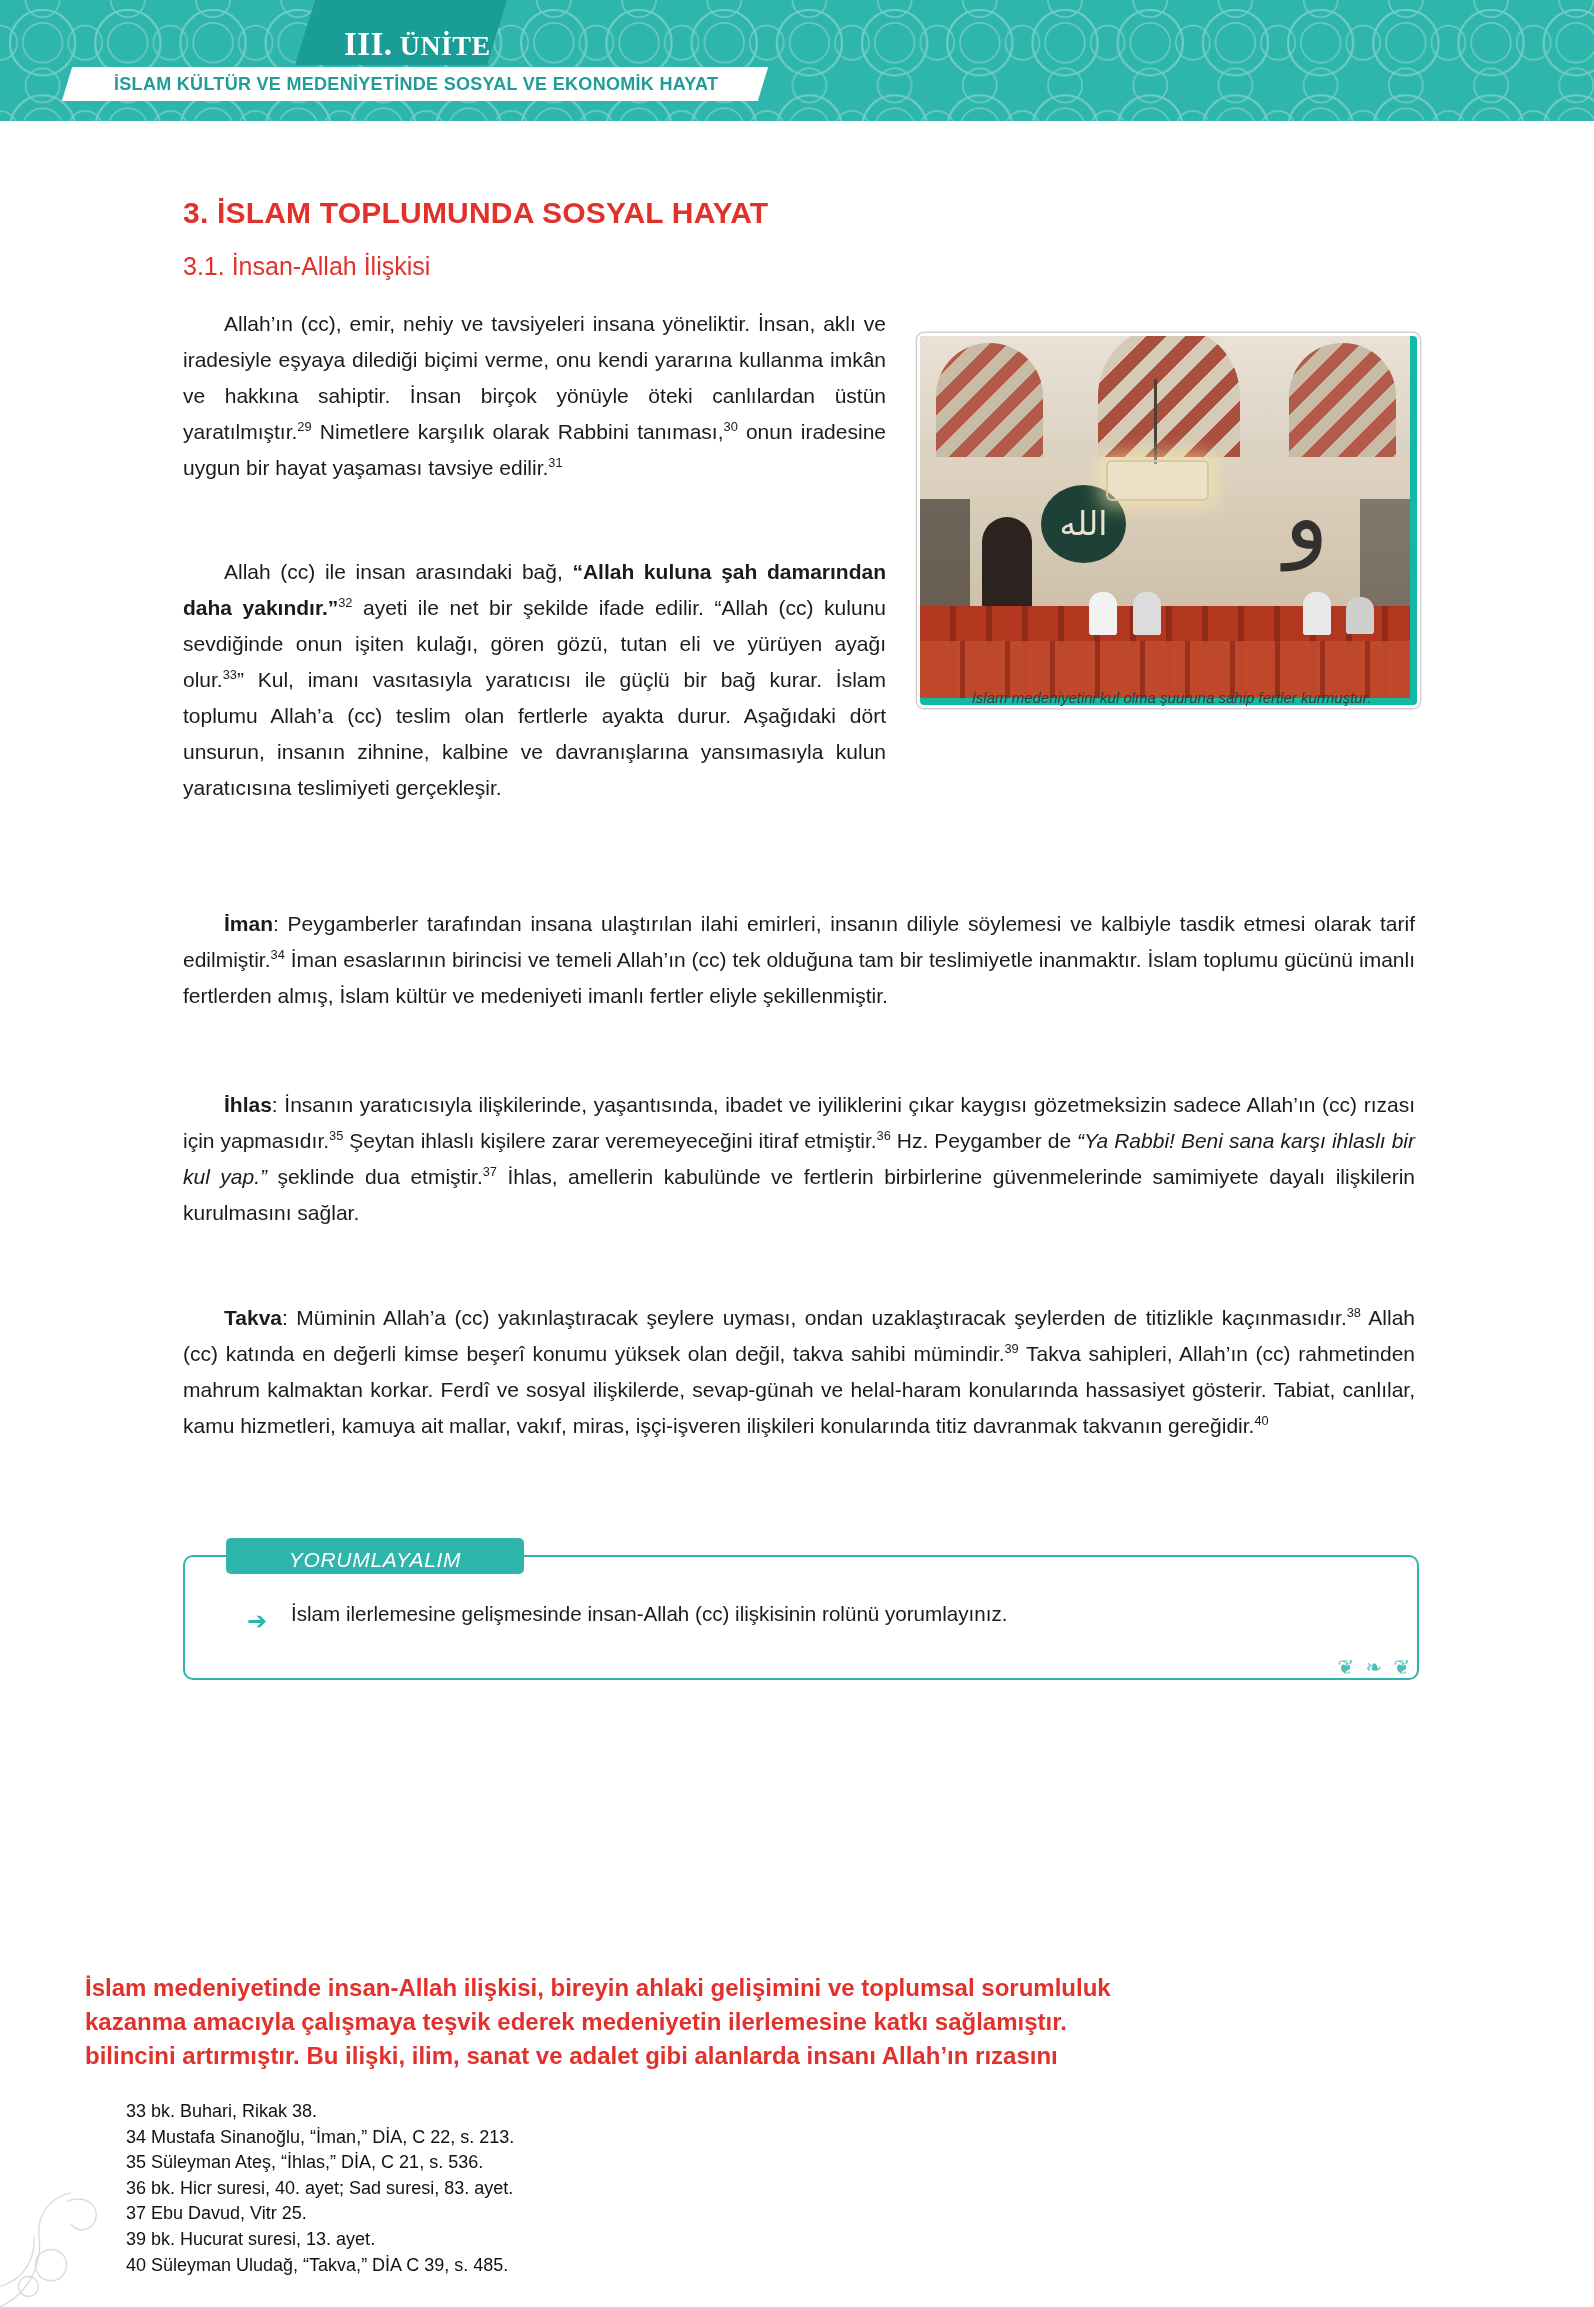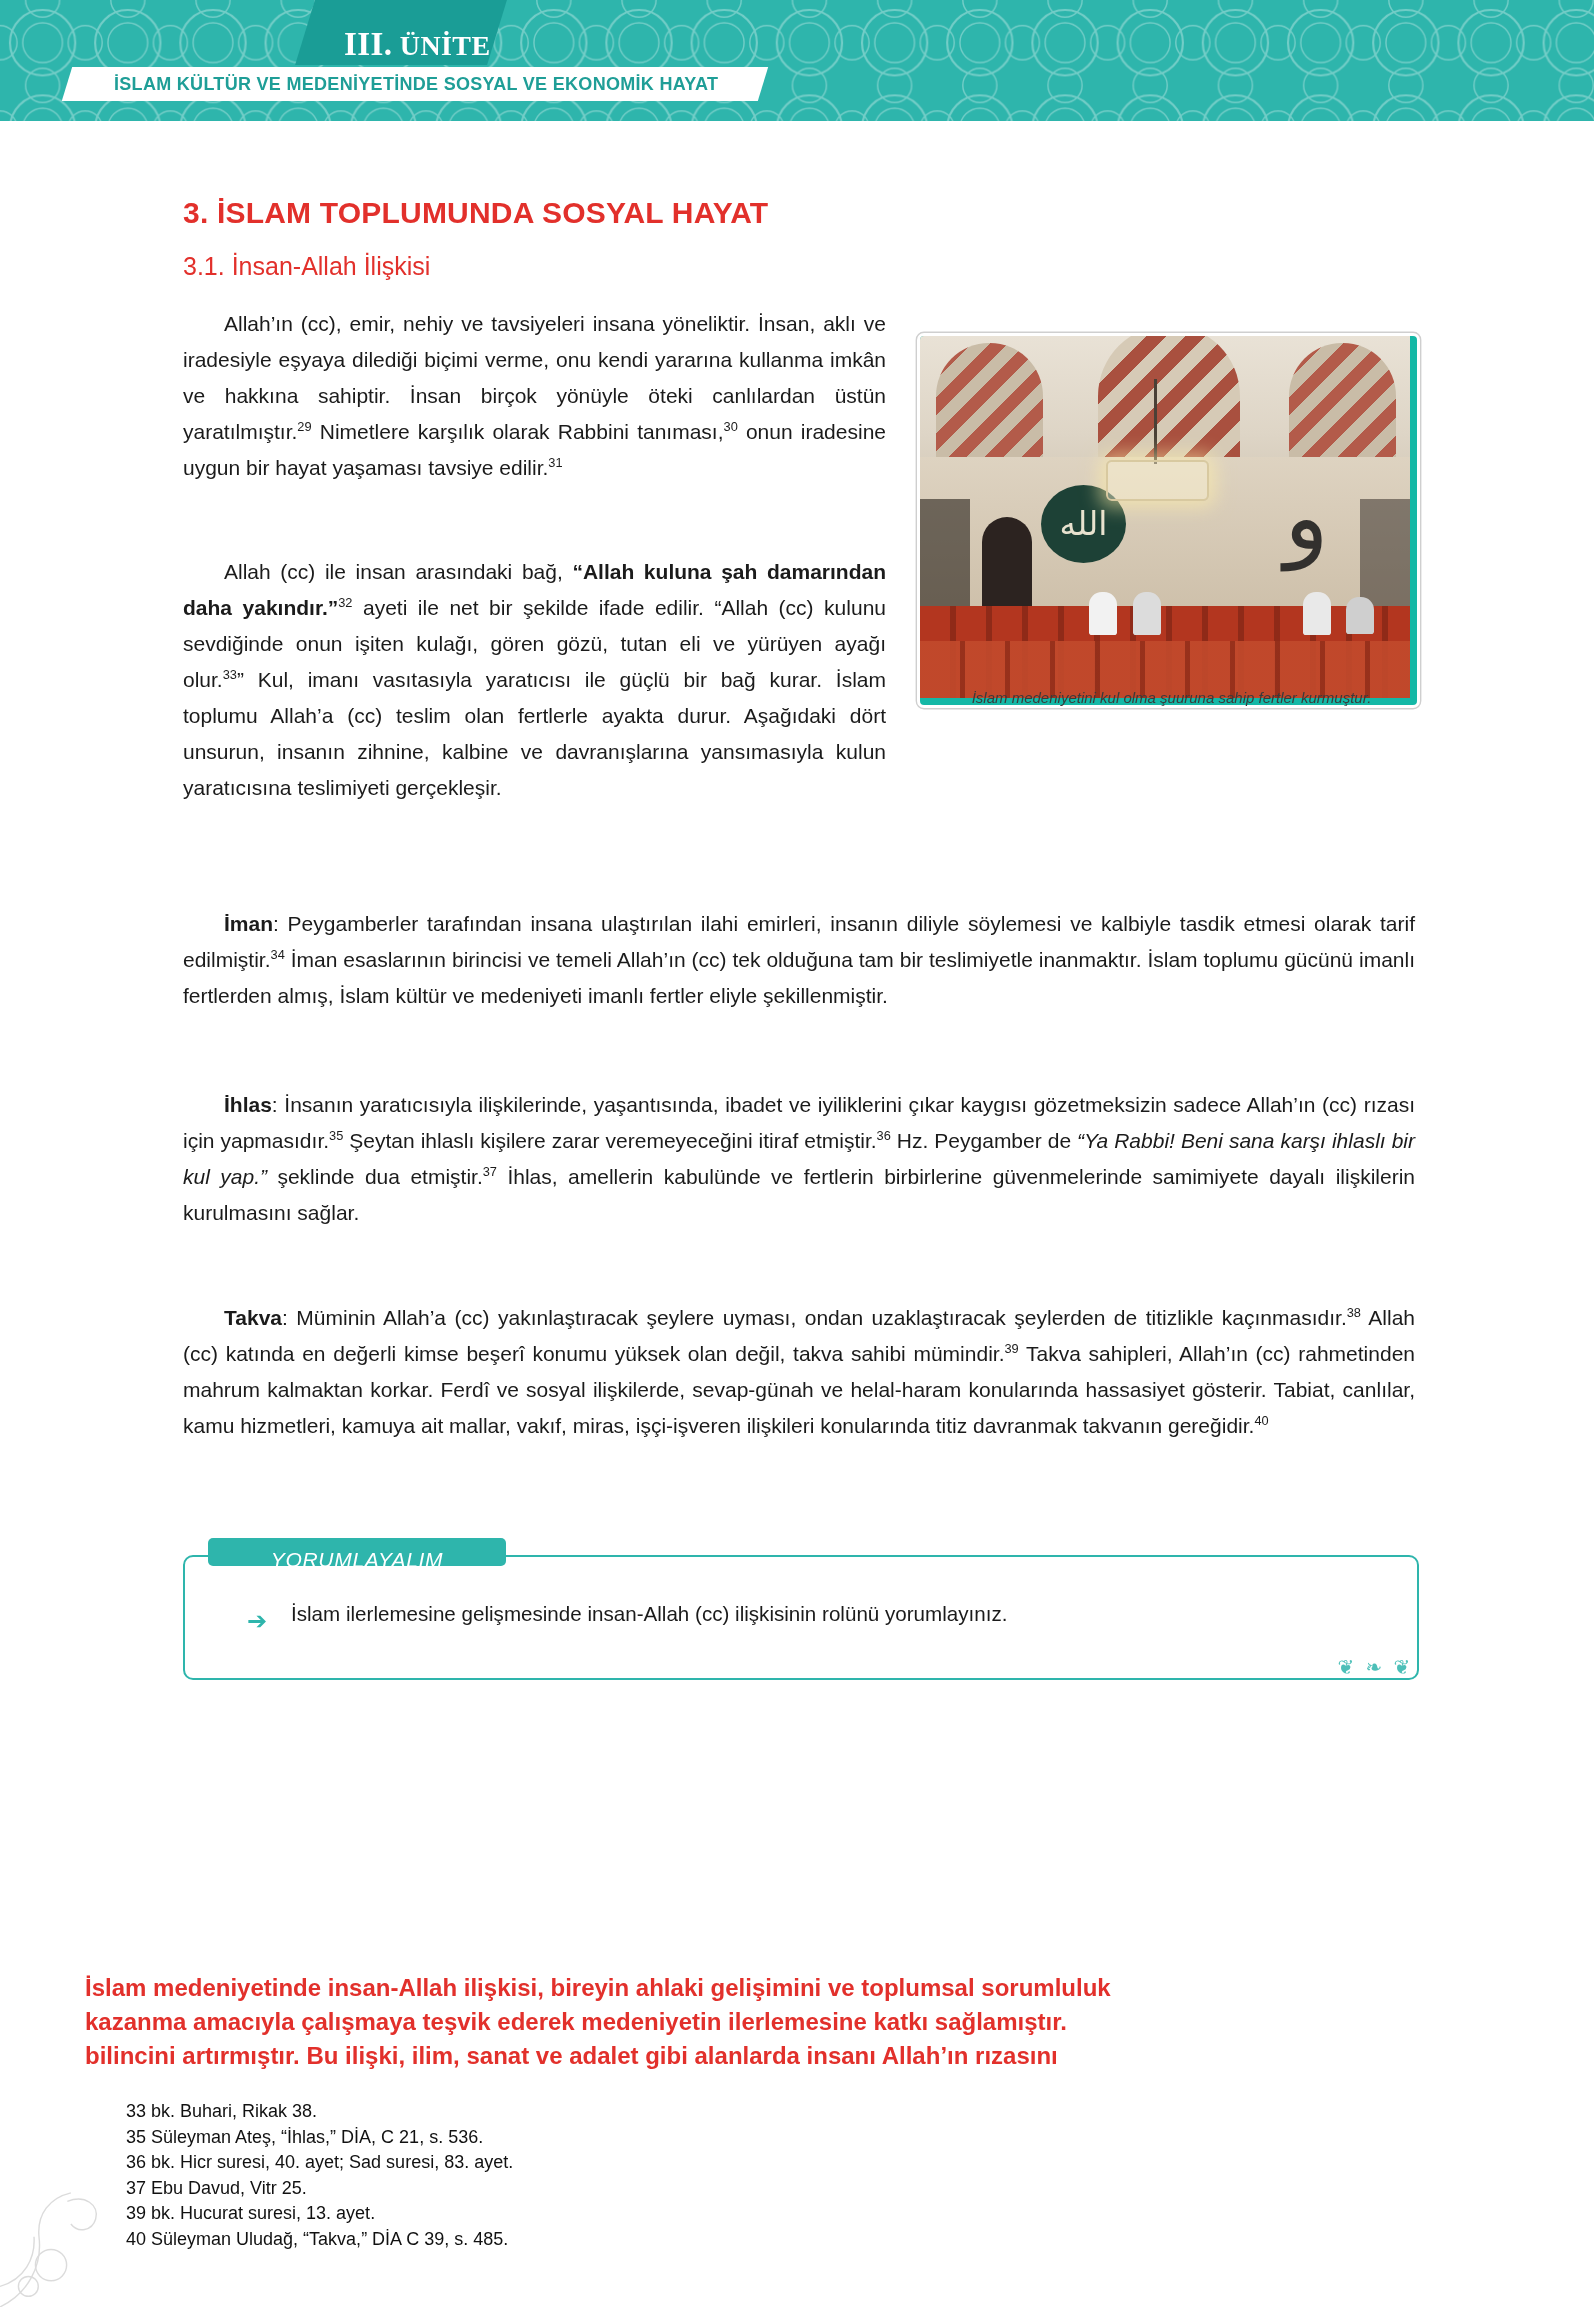--- a/index.html
+++ b/index.html
@@ -222,22 +222,22 @@
   .yorum-box {
     position: absolute;
     left: 183px; top: 1434px;
     width: 1232px; height: 121px;
     border: 2.1px solid #2eb5ac;
     border-radius: 10px;
     background: #ffffff;
   }
   .yorum-tab {
     position: absolute;
-    left: 208px; top: 1417px;
-    width: 298px; height: 28px;
+    left: 226px; top: 1417px;
+    width: 298px; height: 36px;
     background: #2eb5ac;
     border-radius: 5px;
   }
   .yorum-tab-text {
     position: absolute;
     left: 0; top: 0;
     width: 298px; height: 44px;
     line-height: 44px;
     text-align: center;
     color: #ffffff;
@@ -383,20 +383,21 @@
   <div class="yorum-orn">❦ ❧ ❦</div>
 
   <div class="answer-text">
     <div>İslam medeniyetinde insan-Allah ilişkisi, bireyin ahlaki gelişimini ve toplumsal sorumluluk</div>
     <div>kazanma amacıyla çalışmaya teşvik ederek medeniyetin ilerlemesine katkı sağlamıştır.</div>
     <div>bilincini artırmıştır. Bu ilişki, ilim, sanat ve adalet gibi alanlarda insanı Allah’ın rızasını</div>
   </div>
 
   <div class="footnotes">
     <div>33 bk. Buhari, Rikak 38.</div>
+    <div>34 Mustafa Sinanoğlu, “İman,” DİA, C 22, s. 213.</div>
     <div>35 Süleyman Ateş, “İhlas,” DİA, C 21, s. 536.</div>
     <div>36 bk. Hicr suresi, 40. ayet; Sad suresi, 83. ayet.</div>
     <div>37 Ebu Davud, Vitr 25.</div>
     <div>39 bk. Hucurat suresi, 13. ayet.</div>
     <div>40 Süleyman Uludağ, “Takva,” DİA C 39, s. 485.</div>
   </div>
 
   <svg class="corner-orn" viewBox="0 0 230 179">
     <g fill="none" stroke="#9a9a9a" stroke-width="2">
       <path d="M0 179 C 40 160, 60 120, 55 80 C 52 48, 70 25, 100 18"></path>

